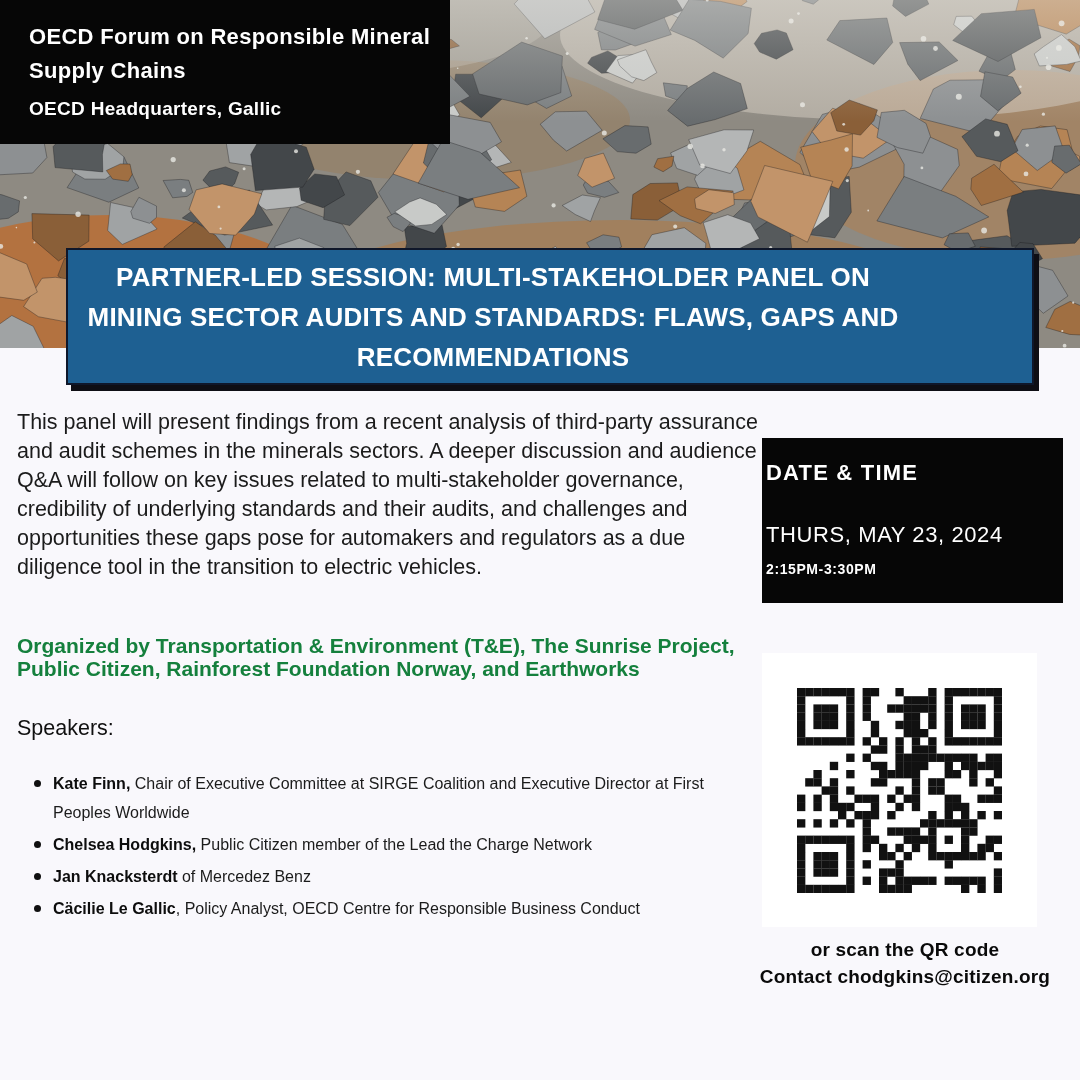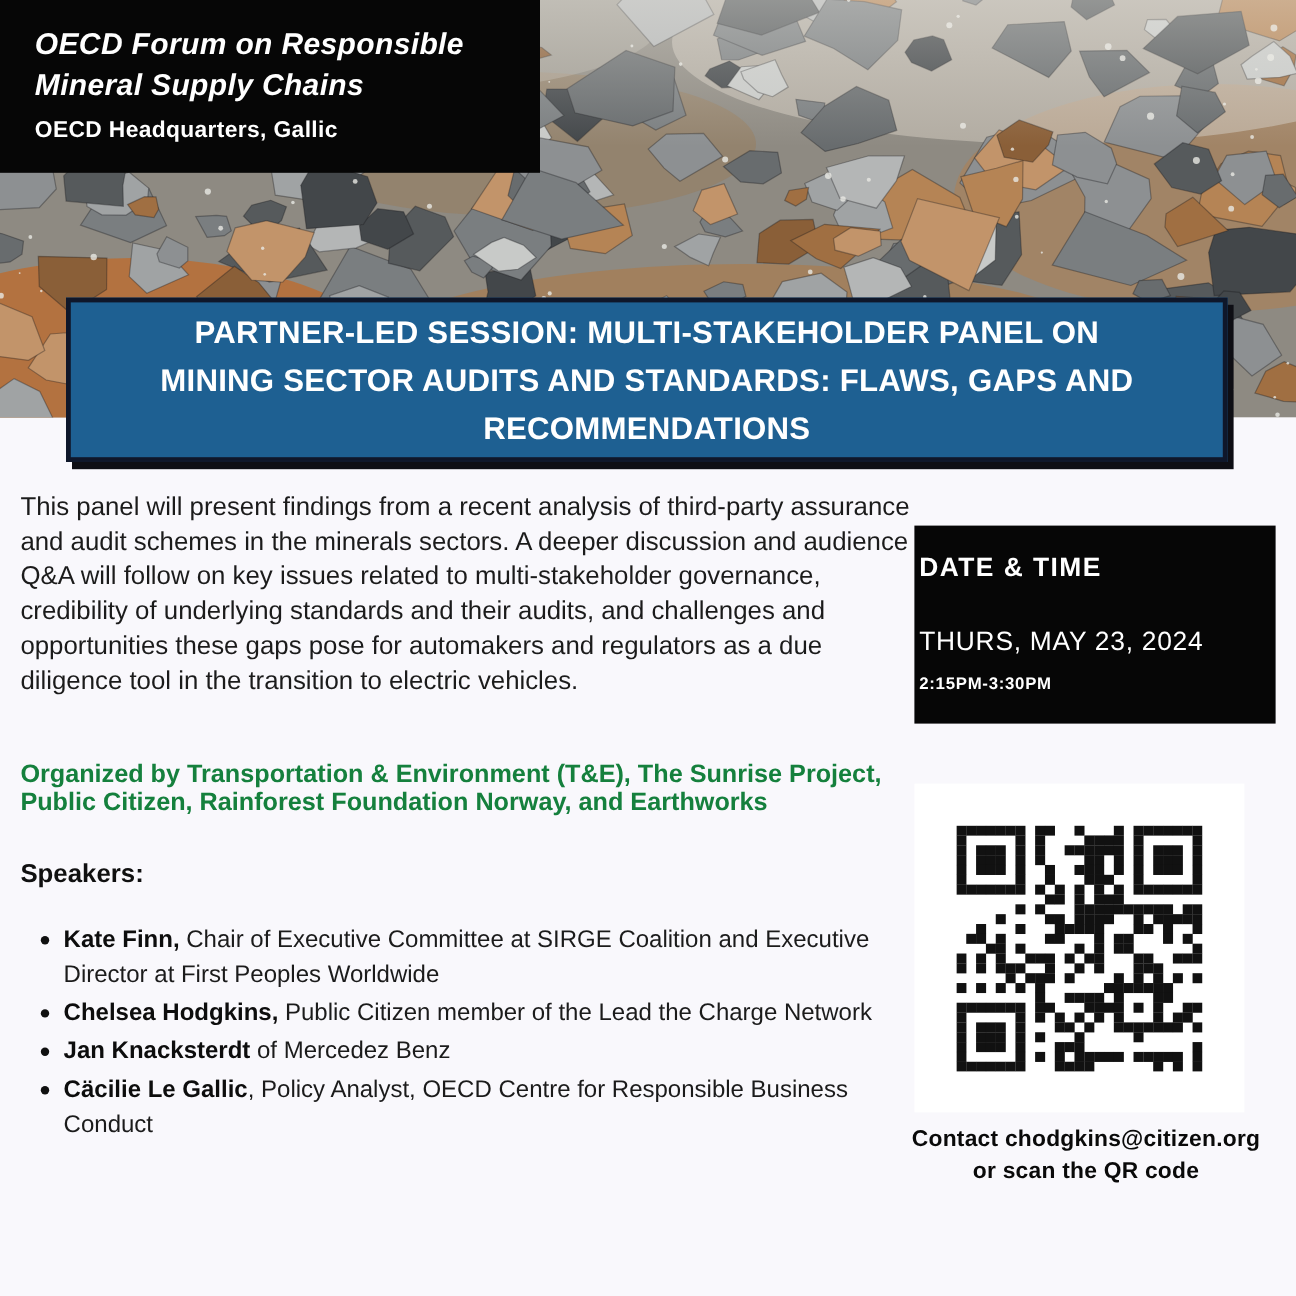--- a/index.html
+++ b/index.html
@@ -15,54 +15,54 @@
   
   .photo { position:absolute; left:0; top:0; width:1080px; height:348px; overflow:hidden; }
   .photo svg { display:block; }
 
   
   .title-box {
     position:absolute; left:0; top:0; width:450px; height:144px;
     background:var(--panel-black,#060606); color:#fff;
     padding:20px 18px 0 29px;
   }
-  .event-title { font-size:25px; font-weight:700; line-height:34px; letter-spacing:.3px;font-style:italic; }
+  .event-title { font-size:22px; font-weight:700; line-height:34px; letter-spacing:.3px; }
   .event-location { font-size:19px; font-weight:700; margin-top:10px; letter-spacing:.3px; }
 
   
   .banner {
-    position:absolute; left:55px; top:248px; width:968px; height:137px;
+    position:absolute; left:66px; top:248px; width:968px; height:137px;
     background:var(--banner-blue,#1e6092);
-    border:4px solid #0f172a; box-shadow:5px 6px 0 #0e0e14;
-    display:flex; align-items:center; justify-content:center;
+    border:2px solid #0f172a; box-shadow:5px 6px 0 #0e0e14;
+    display:flex; align-items:center; 
   }
   .banner-title {
     max-width:850px; text-align:center; color:#fff; font-weight:700;
     font-size:26px; line-height:40px; letter-spacing:.2px;
   }
 
   
   .description {
     position:absolute; left:17px; top:408px; width:748px;
     font-size:21.5px; line-height:29px;
   }
   .organized {
     position:absolute; left:17px; top:634px; width:752px;
     font-size:21px; line-height:23px; font-weight:700; color:#15803d;
   }
   .speakers-label {
     position:absolute; left:17px; top:716px;
-    font-size:21.5px; font-weight:700; color:#101010;
+    font-size:21.5px; font-weight:400; color:#101010;
   }
   ul.speakers {
     position:absolute; left:17px; top:769px; width:748px;
     list-style:none;
   }
   ul.speakers li {
-    position:relative; padding-left:36px; font-size:20px; line-height:29px;
+    position:relative; padding-left:36px; font-size:16px; line-height:29px;
     margin-bottom:3px;
   }
   ul.speakers li::before {
     content:""; position:absolute; left:17px; top:11px;
     width:7px; height:7px; border-radius:50%; background:#101010;
   }
   ul.speakers b { font-weight:700; color:#0d0d0d; }
 
   
   .datetime-box {
@@ -705,17 +705,17 @@
         <rect x="90.20" y="196.80" width="8.35" height="8.35" fill="#111111"></rect>
         <rect x="98.40" y="196.80" width="8.35" height="8.35" fill="#111111"></rect>
         <rect x="106.60" y="196.80" width="8.35" height="8.35" fill="#111111"></rect>
         <rect x="164.00" y="196.80" width="8.35" height="8.35" fill="#111111"></rect>
         <rect x="180.40" y="196.80" width="8.35" height="8.35" fill="#111111"></rect>
         <rect x="196.80" y="196.80" width="8.35" height="8.35" fill="#111111"></rect>
       </svg>
   </div>
 
   <div class="contact">
+    <div>or scan the QR code</div>
     <div>Contact chodgkins@citizen.org</div>
-    <div>or scan the QR code</div>
   </div>
 
 </div>
 
 </body></html>

